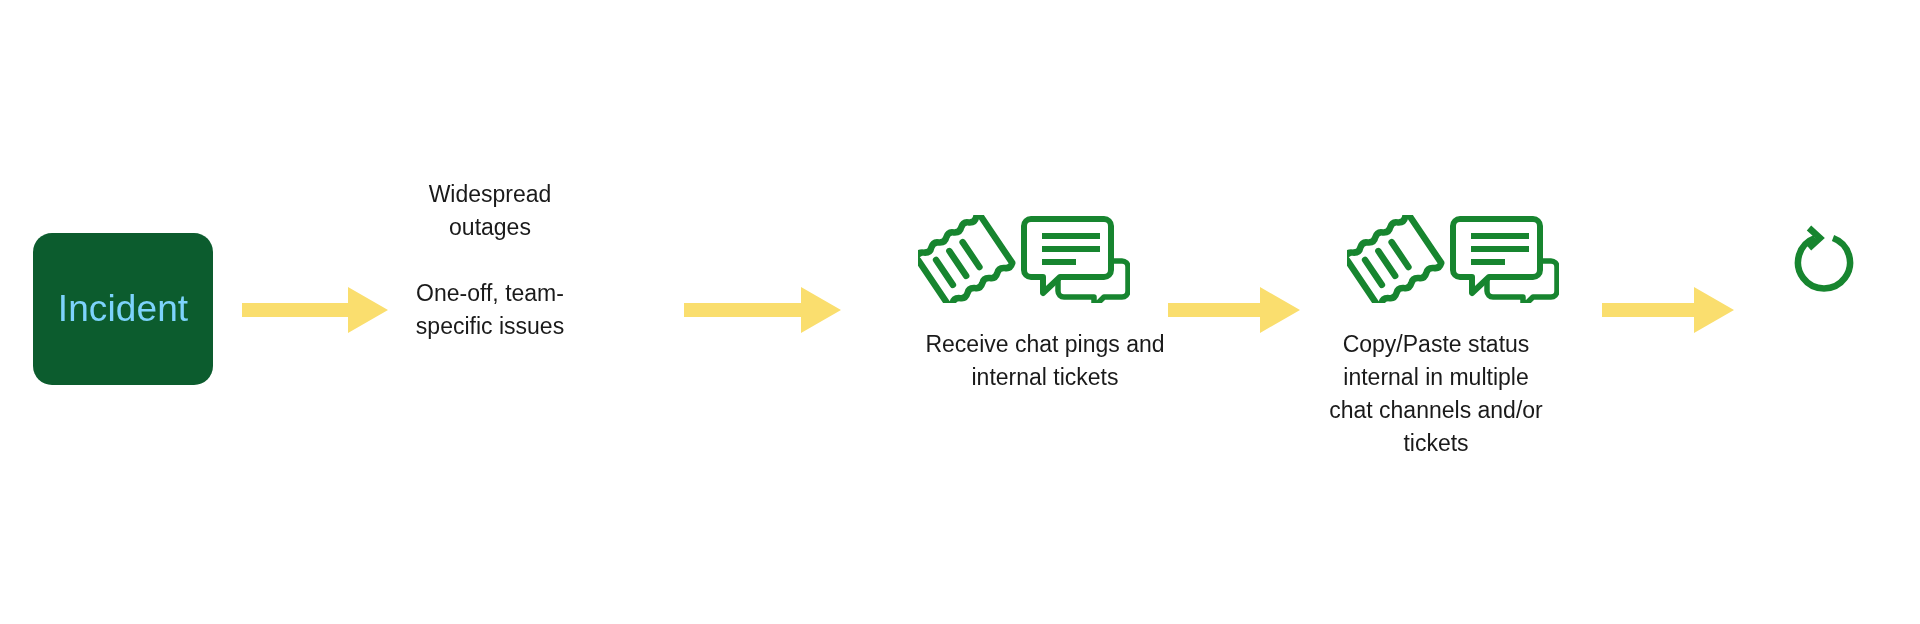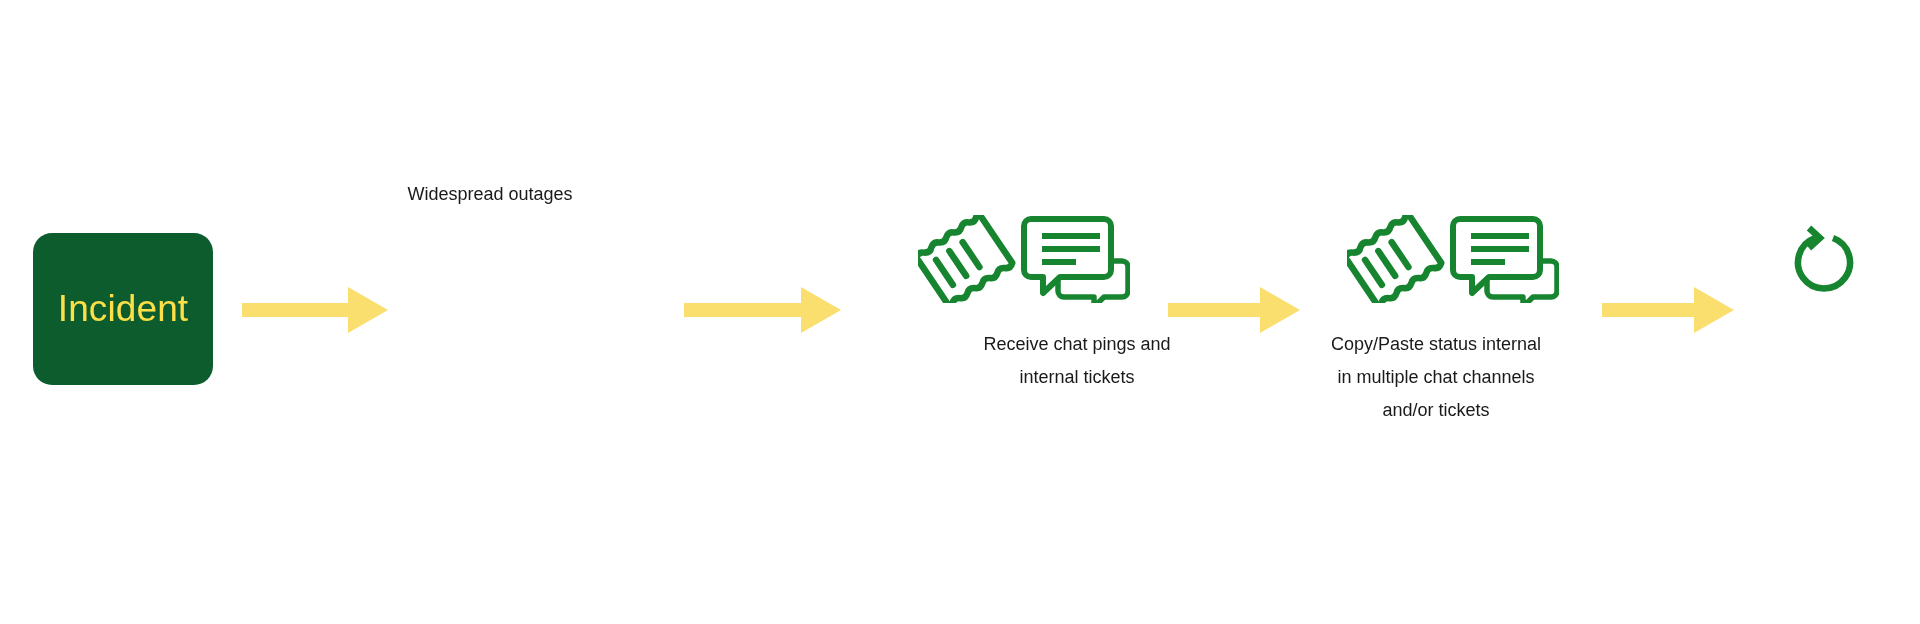--- a/index.html
+++ b/index.html
@@ -29,41 +29,41 @@
     width: 180px;
     height: 152px;
     background: #0c5c2e;
     border-radius: 19px;
     display: flex;
     align-items: center;
     justify-content: center;
     box-sizing: border-box;
   }
   .incident-label {
-    color: #fde047;
+    color: #7dd3fc;
     font-size: 37px;
     font-weight: 400;
     letter-spacing: 0.1px;
     line-height: 1.1;
     white-space: nowrap;
   }
 
   
   .arrow {
     position: absolute;
     top: 287px;
   }
   .arrow svg { display: block; }
 
   
   .node-text {
     position: absolute;
     text-align: center;
     color: #1a1a1a;
-    font-size: 18px;
+    font-size: 23px;
     line-height: 33px;
     font-weight: 400;
   }
   .para + .para { margin-top: 33px; }
 
   
   .icon-group {
     position: absolute;
   }
   .icon-group svg { display: block; }
@@ -83,20 +83,21 @@
   </div>
 
   <div class="arrow" style="left:242px;">
     <svg width="146" height="46" viewBox="0 0 146 46" aria-hidden="true">
       <path d="M0 16 L106 16 L106 0 L146 23 L106 46 L106 30 L0 30 Z" fill="#fade6e"></path>
     </svg>
   </div>
 
   <div class="node-text" style="left:400px; top:178px; width:180px;">
     <div class="para">Widespread outages</div>
+    <div class="para">One-off, team-specific issues</div>
   </div>
 
   <div class="arrow" style="left:684px;">
     <svg width="157" height="46" viewBox="0 0 157 46" aria-hidden="true">
       <path d="M0 16 L117 16 L117 0 L157 23 L117 46 L117 30 L0 30 Z" fill="#fade6e"></path>
     </svg>
   </div>
 
   <div class="icon-group" style="left:918px; top:215px;">
     <svg width="212" height="88" viewBox="0 0 212 88" aria-hidden="true">
@@ -117,21 +118,21 @@
       <g>
         <path d="M146 46 h58 a6 6 0 0 1 6 6 v24 a6 6 0 0 1 -6 6 h-18 l0 0 l-10 10 v-10 h-30 a6 6 0 0 1 -6 -6 v-24 a6 6 0 0 1 6 -6 Z" fill="#ffffff" stroke="#17852f" stroke-width="5.5" stroke-linejoin="round"></path>
         <path d="M113 4 h73 a7 7 0 0 1 7 7 v44 a7 7 0 0 1 -7 7 h-44 l-17 16 v-16 h-12 a7 7 0 0 1 -7 -7 v-44 a7 7 0 0 1 7 -7 Z" fill="#ffffff" stroke="#17852f" stroke-width="6" stroke-linejoin="round"></path>
         <line x1="124" y1="21" x2="182" y2="21" stroke="#17852f" stroke-width="6" stroke-linecap="butt"></line>
         <line x1="124" y1="34" x2="182" y2="34" stroke="#17852f" stroke-width="6" stroke-linecap="butt"></line>
         <line x1="124" y1="47" x2="158" y2="47" stroke="#17852f" stroke-width="6" stroke-linecap="butt"></line>
       </g>
     </svg>
   </div>
 
-  <div class="node-text" style="left:952px; top:328px; width:250px;">
+  <div class="node-text" style="left:920px; top:328px; width:250px;">
     <div class="para">Receive chat pings and internal tickets</div>
   </div>
 
   <div class="arrow" style="left:1168px;">
     <svg width="132" height="46" viewBox="0 0 132 46" aria-hidden="true">
       <path d="M0 16 L92 16 L92 0 L132 23 L92 46 L92 30 L0 30 Z" fill="#fade6e"></path>
     </svg>
   </div>
 
   <div class="icon-group" style="left:1347px; top:215px;">

